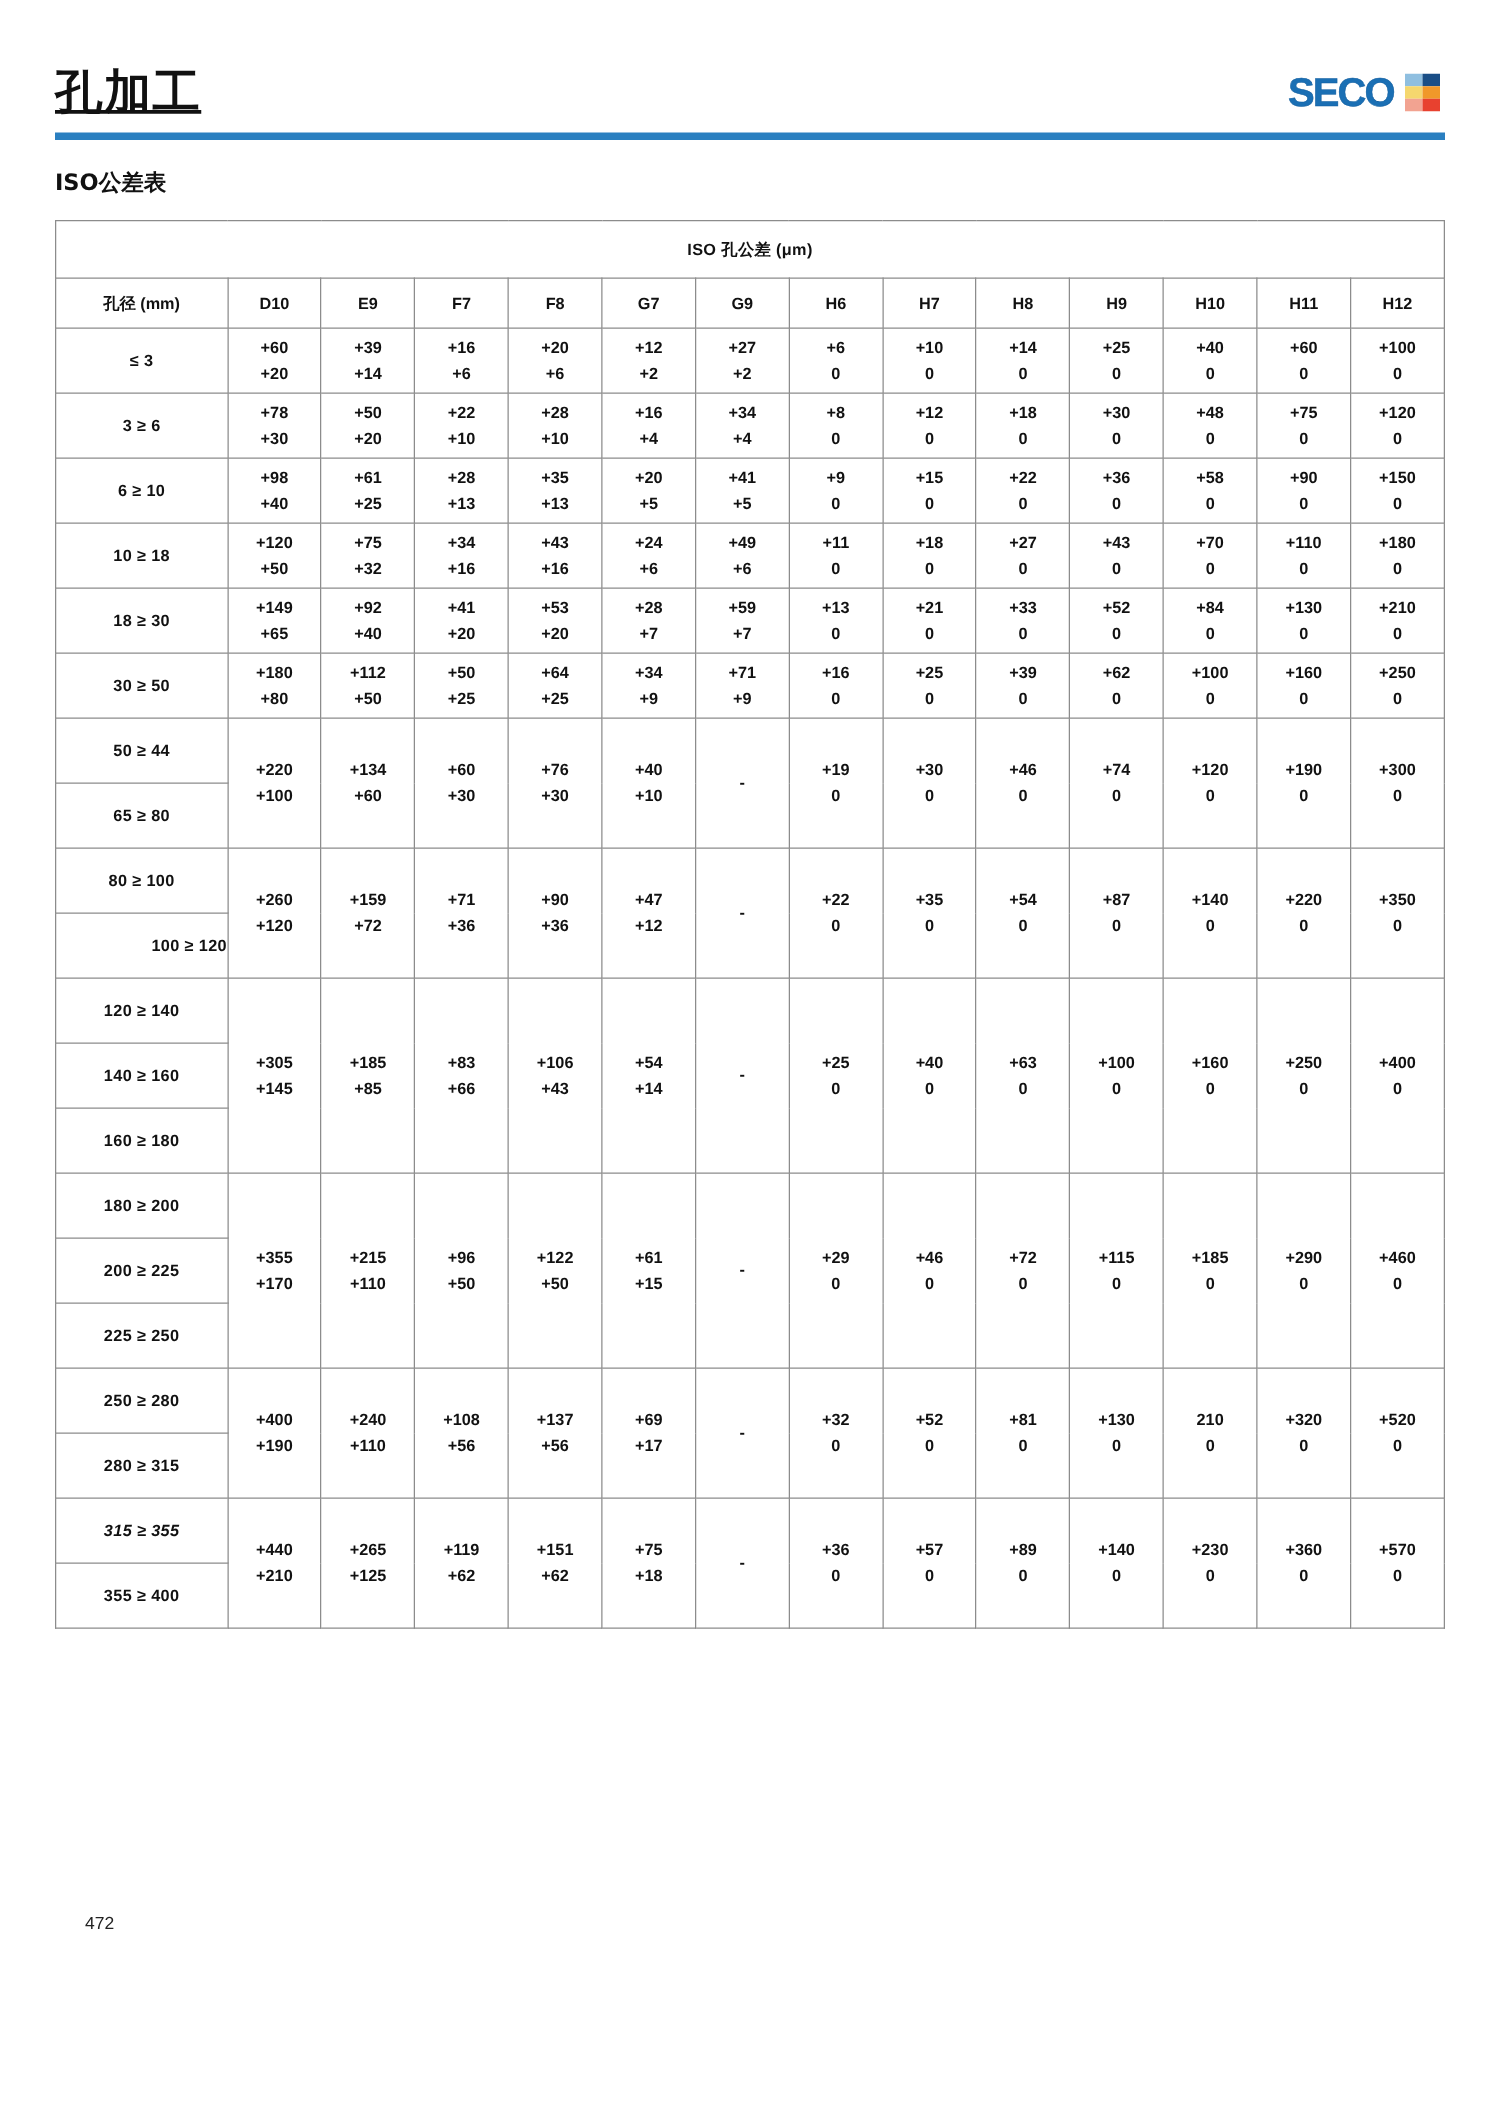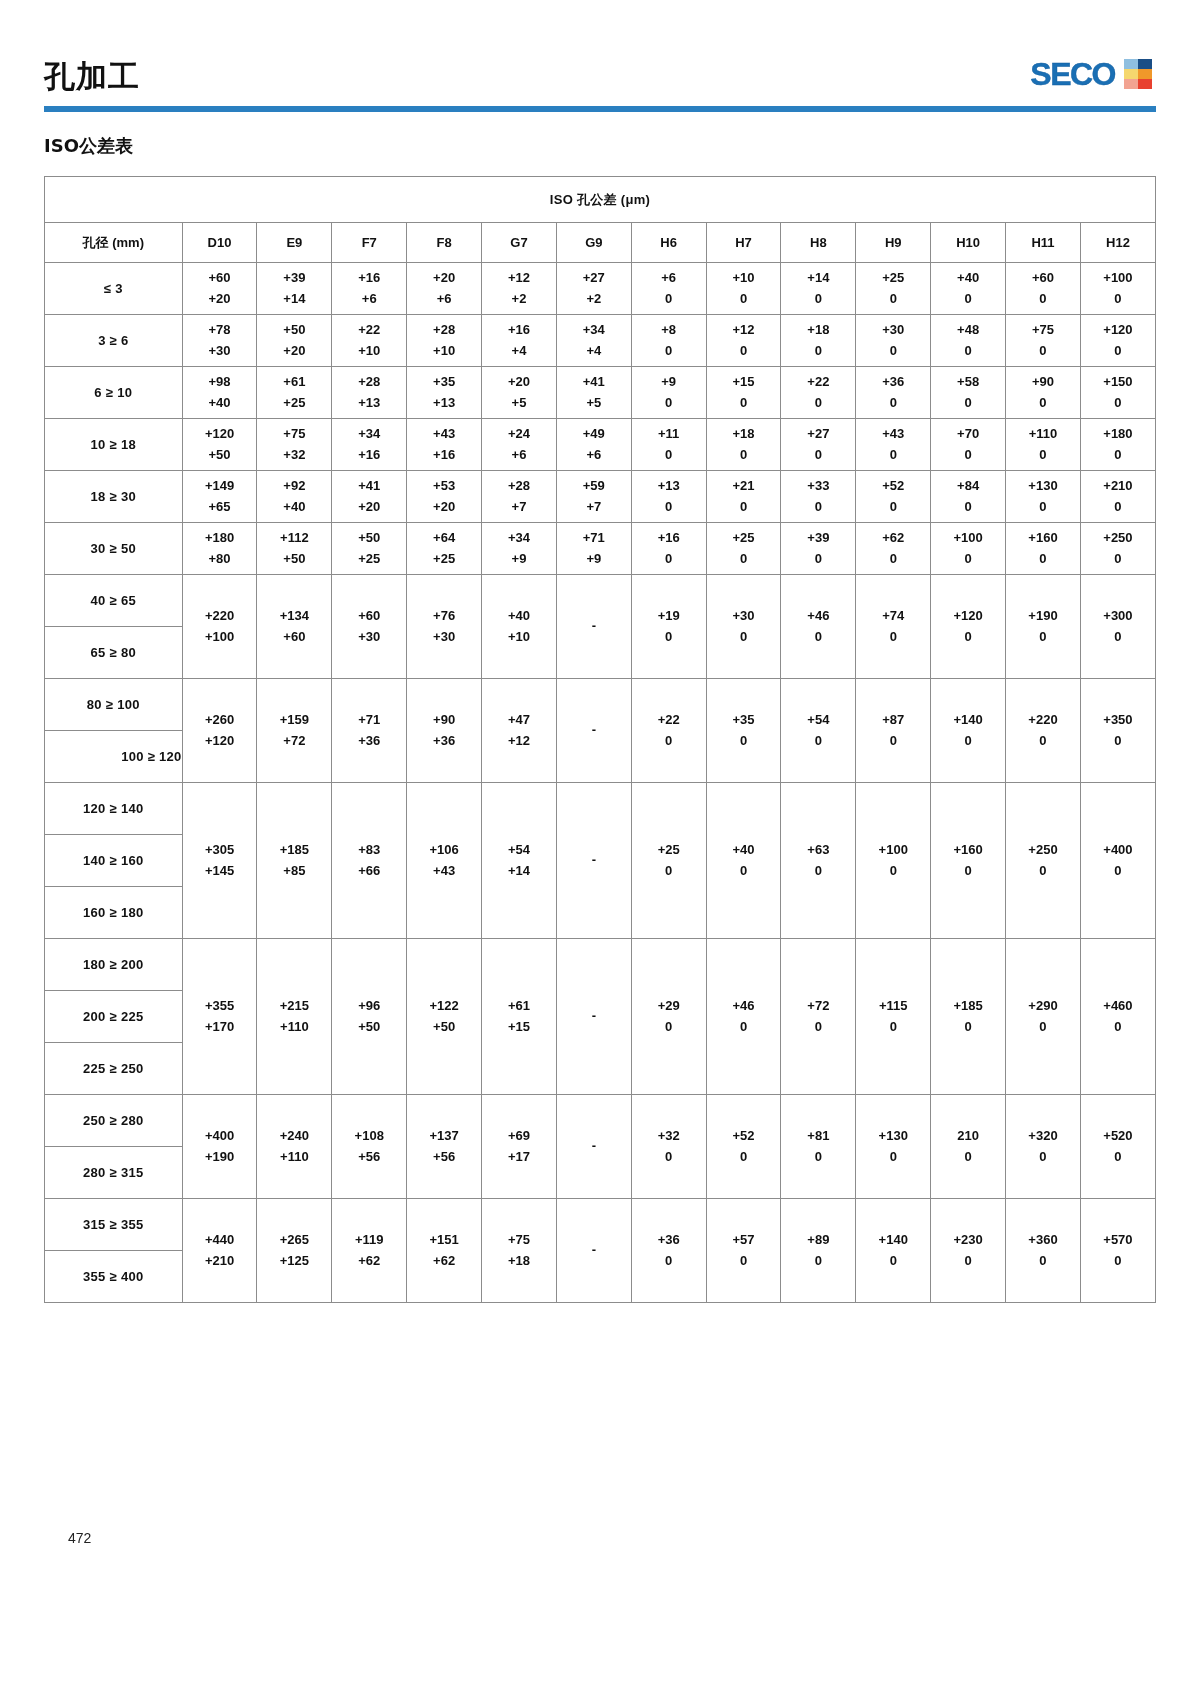--- a/index.html
+++ b/index.html
@@ -17,26 +17,27 @@
 
   
   .page-header {
     display: flex;
     align-items: flex-end;
     justify-content: space-between;
     padding: 36px 48px 0 44px;
     height: 92px;
   }
   .doc-title {
-    font-size: 31px;
+    font-size: 38px;
     font-weight: 700;
     letter-spacing: 1px;
     line-height: 1;
     color: #111;
     font-family: "DejaVu Sans", "Liberation Sans", sans-serif;
+    text-decoration: underline;
   }
   .brand {
     display: flex;
     align-items: center;
     gap: 9px;
     padding-bottom: 2px;
   }
   .brand-word {
     font-size: 32px;
     font-weight: 800;
@@ -353,21 +354,21 @@
           <td class="val" rowspan="1">+62
 0</td>
           <td class="val" rowspan="1">+100
 0</td>
           <td class="val" rowspan="1">+160
 0</td>
           <td class="val" rowspan="1">+250
 0</td>
         </tr>
         <tr>
-          <th class="rowlabel rowlabel-cell" style="height: 52px;">40 ≥ 65</th>
+          <th class="rowlabel rowlabel-cell" style="height: 52px;">50 ≥ 44</th>
           <td class="val" rowspan="2">+220
 +100</td>
           <td class="val" rowspan="2">+134
 +60</td>
           <td class="val" rowspan="2">+60
 +30</td>
           <td class="val" rowspan="2">+76
 +30</td>
           <td class="val" rowspan="2">+40
 +10</td>
@@ -514,21 +515,21 @@
 0</td>
           <td class="val" rowspan="2">+320
 0</td>
           <td class="val" rowspan="2">+520
 0</td>
         </tr>
         <tr>
           <th class="rowlabel rowlabel-cell" style="height: 52px;">280 ≥ 315</th>
         </tr>
         <tr>
-          <th class="rowlabel rowlabel-cell" style="height: 52px;">315 ≥ 355</th>
+          <th class="rowlabel rowlabel-cell" style="height: 52px; font-style: italic;">315 ≥ 355</th>
           <td class="val" rowspan="2">+440
 +210</td>
           <td class="val" rowspan="2">+265
 +125</td>
           <td class="val" rowspan="2">+119
 +62</td>
           <td class="val" rowspan="2">+151
 +62</td>
           <td class="val" rowspan="2">+75
 +18</td>

